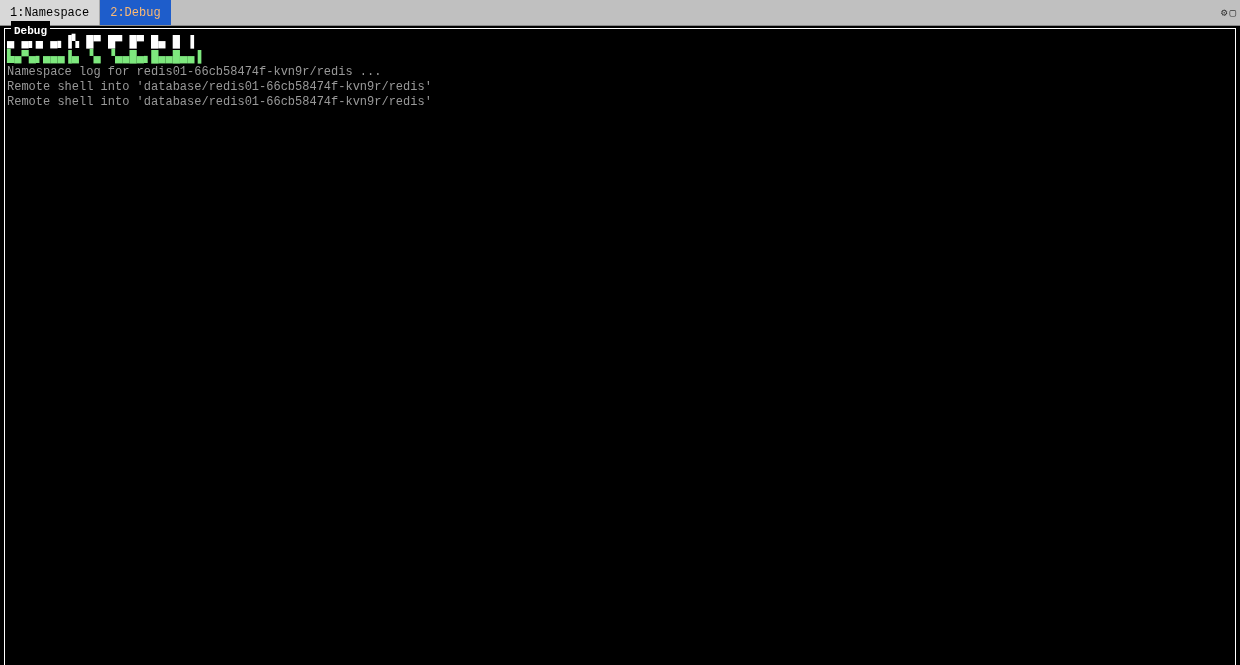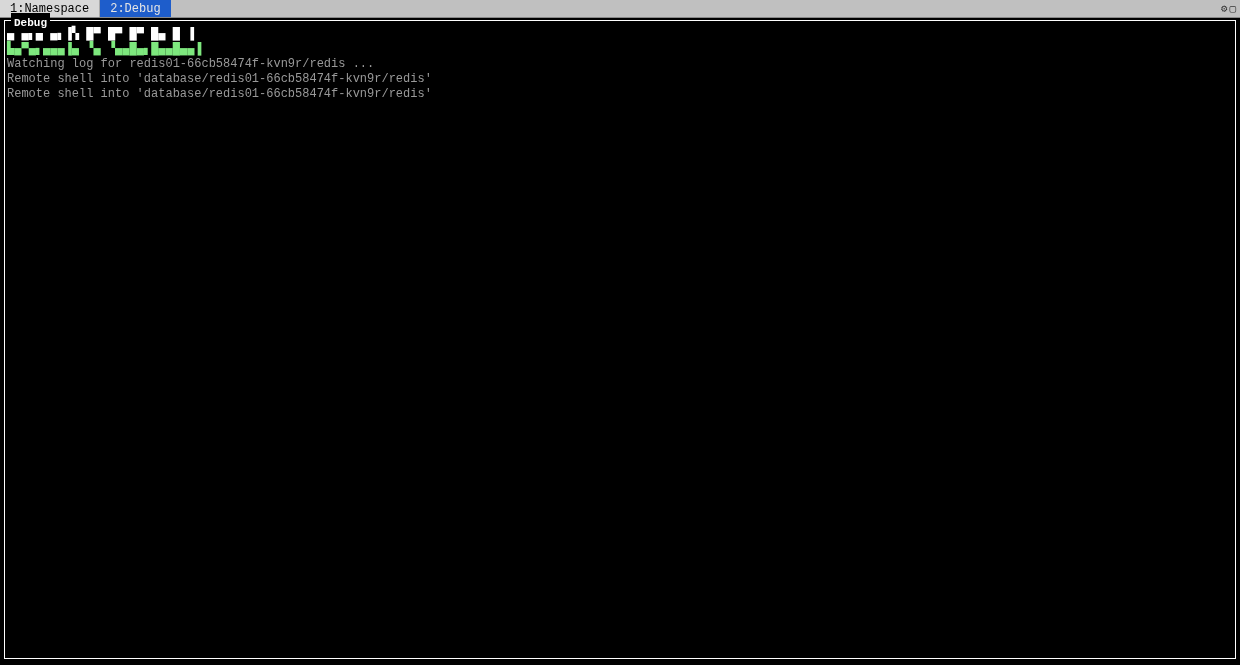--- a/index.html
+++ b/index.html
@@ -9,42 +9,42 @@
     }
     body {
       width: 1240px;
       height: 665px;
       background: #000;
       font-family: 'Consolas', 'Monaco', 'Courier New', monospace;
       font-size: 12px;
       overflow: hidden;
     }
     .tab-bar {
-      height: 18px;
+      height: 26px;
       background: #c0c0c0;
       display: flex;
       align-items: stretch;
       border-bottom: 1px solid #888;
     }
     .tab {
       padding: 1px 10px;
       font-size: 12px;
       font-family: 'Consolas', 'Monaco', 'Courier New', monospace;
       cursor: pointer;
       display: flex;
       align-items: center;
     }
     .tab-inactive {
       background: #d8d8d8;
       color: #000;
       border-right: 1px solid #aaa;
     }
     .tab-active {
       background: #1e5dcb;
-      color: #e5e5e5;
+      color: #fdba74;
     }
     .tab-bar-spacer {
       flex: 1;
     }
     .tab-bar-icons {
       display: flex;
       align-items: center;
       padding-right: 4px;
       gap: 2px;
     }
@@ -108,17 +108,17 @@
     <span>⚙</span>
     <span>▢</span>
   </div>
 </div>
 
 <div class="debug-panel">
   <div class="panel-label">Debug</div>
   <div class="panel-content">
     <div class="ascii-art ascii-art-1">▄ ▄▖█ ▄▖▐▚ █▀ █▀ █▀ █▄ █ ▐</div>
     <div class="ascii-art ascii-art-2">▙▄▀▄▖▄▄▄▐▄ ▝▄ ▝▄▄█▄▖█▄▄█▄▄▐</div>
-    <div class="log-line">Watching log for redis01-66cb58474f-kvn9r/redis ...</div>
+    <div class="log-line">Namespace log for redis01-66cb58474f-kvn9r/redis ...</div>
     <div class="log-line">Remote shell into 'database/redis01-66cb58474f-kvn9r/redis'</div>
     <div class="log-line">Remote shell into 'database/redis01-66cb58474f-kvn9r/redis'</div>
   </div>
 </div>
 
 </body></html>

